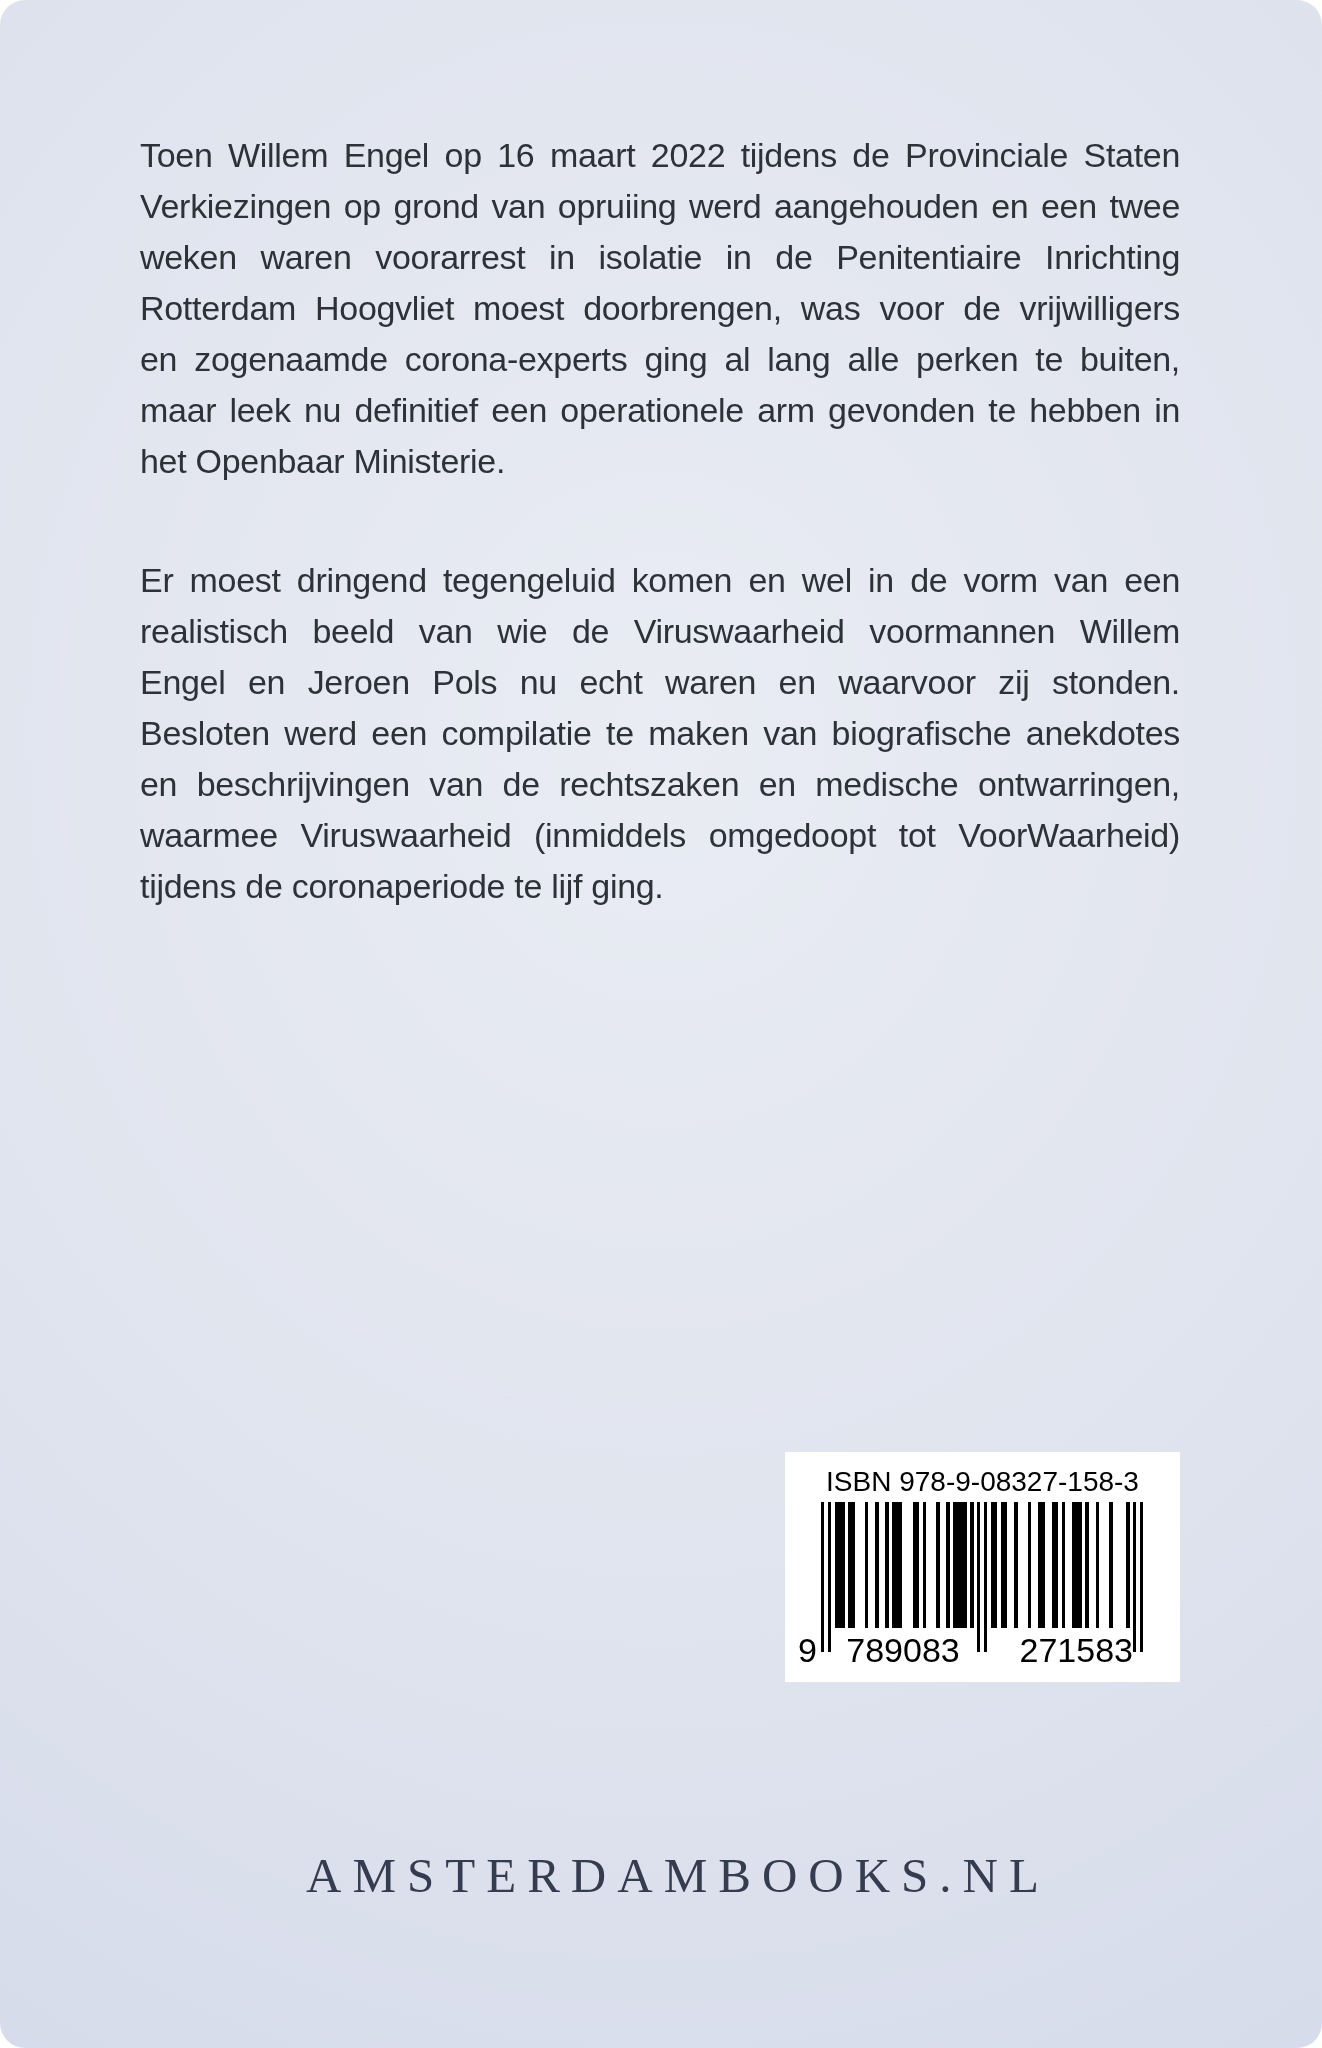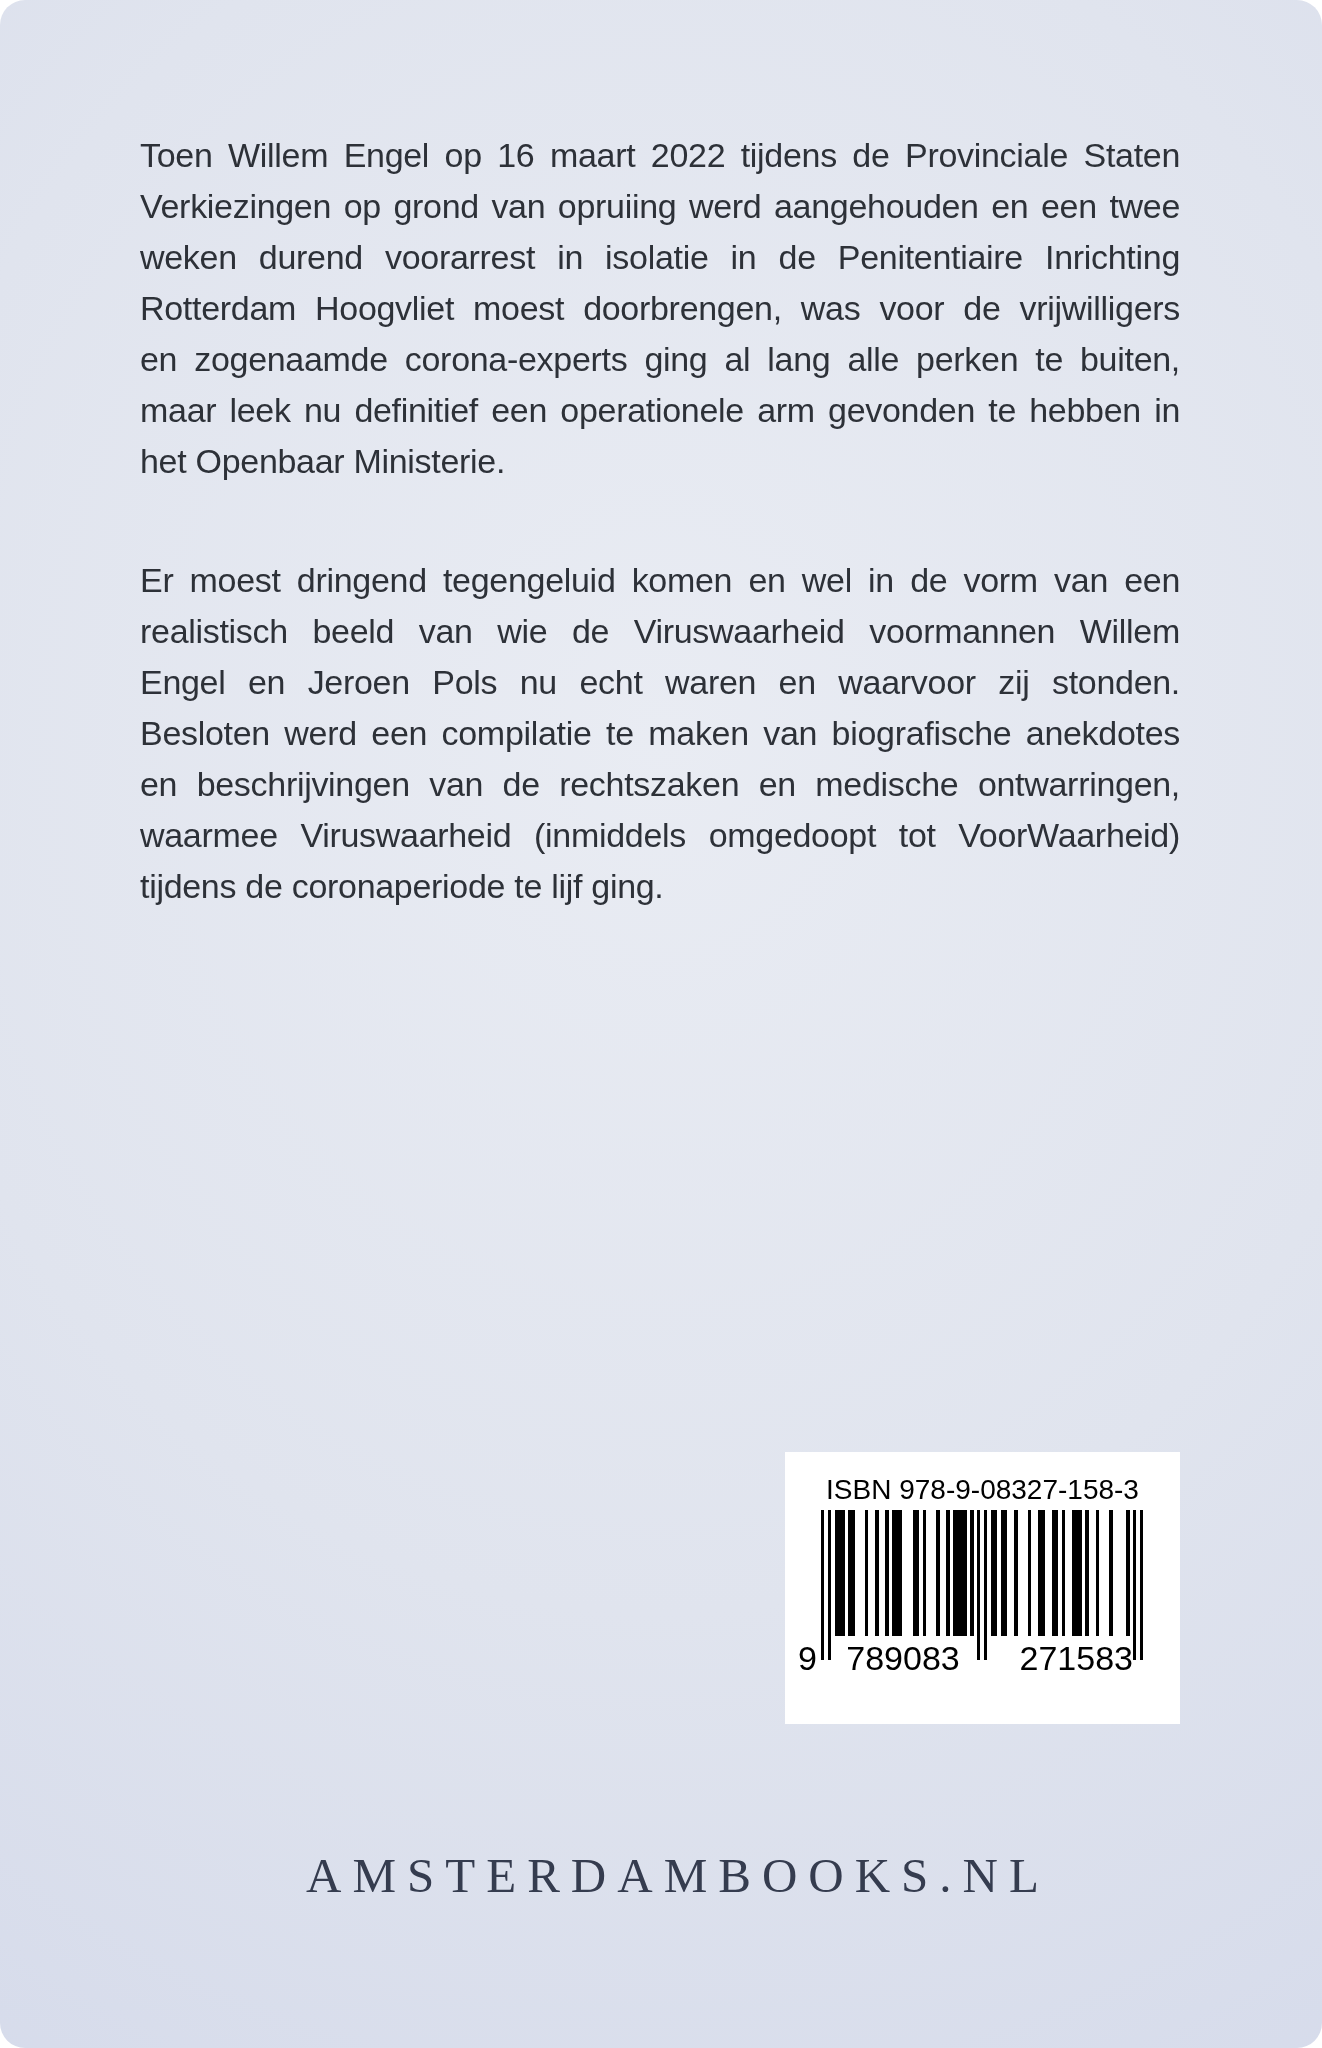--- a/index.html
+++ b/index.html
@@ -31,24 +31,24 @@
   .barcode-float {
     float: right;
     width: 465px;
     margin-top: 416px;
     padding-top: 56px;
     padding-bottom: 4px;
   }
   .isbn-box {
     box-sizing: border-box;
     width: 395px;
-    height: 272px;
+    height: 230px;
     margin-left: auto;
     background: var(--barcode-bg, #ffffff);
-    padding-top: 20px;
+    padding-top: 12px;
   }
   .isbn-label {
     text-align: center;
     font-size: 28px;
     line-height: 36px;
     letter-spacing: 0;
     color: #000;
   }
   .barcode {
     position: relative;
@@ -95,21 +95,21 @@
 </style>
 </head>
 <body>
 
 <div class="cover">
 
   <div class="text-block">
     <div class="para">
         <div class="line">Toen Willem Engel op 16 maart 2022 tijdens de Provinciale Staten</div>
         <div class="line">Verkiezingen op grond van opruiing werd aangehouden en een twee</div>
-        <div class="line">weken durend voorarrest in isolatie in de Penitentiaire Inrichting</div>
+        <div class="line">weken waren voorarrest in isolatie in de Penitentiaire Inrichting</div>
         <div class="line">Rotterdam Hoogvliet moest doorbrengen, was voor de vrijwilligers</div>
         <div class="line">en zogenaamde corona-experts ging al lang alle perken te buiten,</div>
         <div class="line">maar leek nu definitief een operationele arm gevonden te hebben in</div>
         <div class="line line-last">het Openbaar Ministerie.</div>
       </div>
     <div class="para">
         <div class="line">Er moest dringend tegengeluid komen en wel in de vorm van een</div>
         <div class="line">realistisch beeld van wie de Viruswaarheid voormannen Willem</div>
         <div class="line">Engel en Jeroen Pols nu echt waren en waarvoor zij stonden.</div>
         <div class="line">Besloten werd een compilatie te maken van biografische anekdotes</div>

